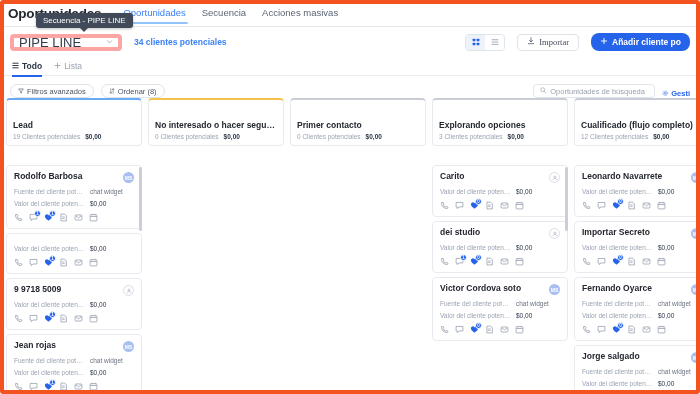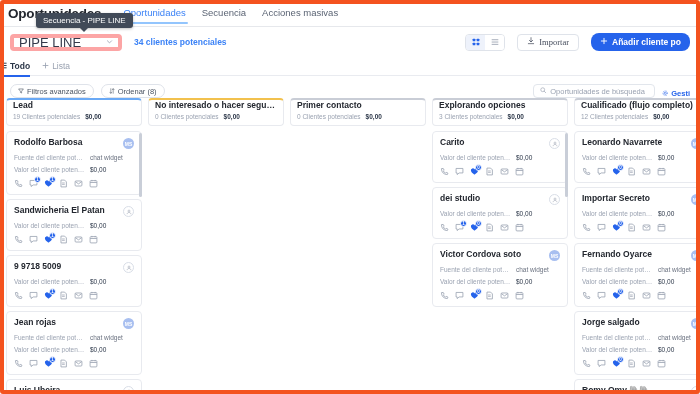--- a/index.html
+++ b/index.html
@@ -65,21 +65,21 @@
     display:flex; align-items:center; gap:4px; padding:0 9px; font-size:8.5px; color:#454c5c;font-family:Liberation Serif, serif;
   }
   .btn-primary{
     height:18px; border-radius:8px; background:#2563eb; color:#fff; border:none;
     display:flex; align-items:center; gap:4px; padding:0 9px; font-size:8.5px; font-weight:600;
     white-space:nowrap;
   }
 
   
   .listrow{
-    height:19px; display:flex; align-items:center; padding:0 0; gap:12px;
+    height:19px; display:flex; align-items:center; padding:0 12px; gap:12px;
     border-bottom:1px solid #e9ebf0;
   }
   .ltab{ font-size:8.5px; color:#9aa2b1; display:flex; align-items:center; gap:3px; position:relative; height:19px;}
   .ltab.active{ color:#2b3648; font-weight:600; }
   .ltab.active:after{
     content:""; position:absolute; left:0; right:0; bottom:-1px; height:2px; background:#2563eb;
   }
 
   
   .filterrow{
@@ -98,21 +98,21 @@
   .gestion{ display:flex; align-items:center; gap:3px; font-size:7.5px; color:#2563eb; font-weight:600; white-space:nowrap;}
 
   
   .board{
     display:flex; gap:6px; padding:0 6px; align-items:flex-start;
     height:calc(394px - 27px - 30px - 19px - 22px); overflow:hidden;
   }
   .col{ width:136px; flex:0 0 136px; display:flex; flex-direction:column; height:100%;}
   .col-head{
     background:#fff; border:1px solid #e8eaef; border-radius:4px; border-top:2px solid #c7cbd4;
-    padding:0 6px 5px; margin-bottom:5px;
+    padding:20px 6px 5px; margin-bottom:19px;
   }
   .col-head.c0{ border-top-color:#6aa9f5; }
   .col-head.c1{ border-top-color:#f2c14e; }
   .col-head.c2{ border-top-color:#c9cdd6; }
   .col-head.c3{ border-top-color:#c9cdd6; }
   .col-head.c4{ border-top-color:#c9cdd6; }
   .col-title{ font-size:8.5px; font-weight:700; color:#23272f; white-space:nowrap; overflow:hidden; text-overflow:ellipsis;}
   .col-sub{ margin-top:3px; font-size:6.5px; color:#9aa2b1; display:flex; gap:5px;}
   .col-sub b{ color:#2b3648; font-size:6.5px;}
   .col-body{ flex:1; overflow:hidden; position:relative; }
@@ -324,29 +324,20 @@
               </span>
               <span class="ico">
                 <svg viewBox="0 0 10 10">
                   <rect x="1.2" y="1.8" width="7.6" height="7" rx="1" fill="none" stroke="currentColor" stroke-width="0.9"></rect>
                   <path d="M1.2 3.9h7.6M3.2 1v1.6M6.8 1v1.6" stroke="currentColor" stroke-width="0.9"></path>
                 </svg>
               </span>
             </div>
           </div>
           <div class="card">
-            <div class="card-top">
-              <div class="card-name">Sandwicheria El Patan</div>
-              <div class="avatar empty">
-                <svg viewBox="0 0 10 10" width="6" height="6">
-                  <circle cx="5" cy="3.4" r="1.7" fill="none" stroke="#9aa2b1" stroke-width="0.9"></circle>
-                  <path d="M1.9 8.6c0-1.8 1.4-2.8 3.1-2.8s3.1 1 3.1 2.8" fill="none" stroke="#9aa2b1" stroke-width="0.9"></path>
-                </svg>
-              </div>
-            </div>
             <div class="kv">
               <span class="k">Valor del cliente potenci...</span>
               <span class="v strong">$0,00</span>
             </div>
             <div class="icons">
               <span class="ico">
                 <svg viewBox="0 0 10 10">
                   <path d="M1.6 1.8c0 4 2.6 6.6 6.6 6.6l.7-1.5-2-1-.8.9c-1-.5-1.9-1.4-2.4-2.4l.9-.8-1-2z" fill="none" stroke="currentColor" stroke-width="0.9" stroke-linejoin="round"></path>
                 </svg>
               </span>

